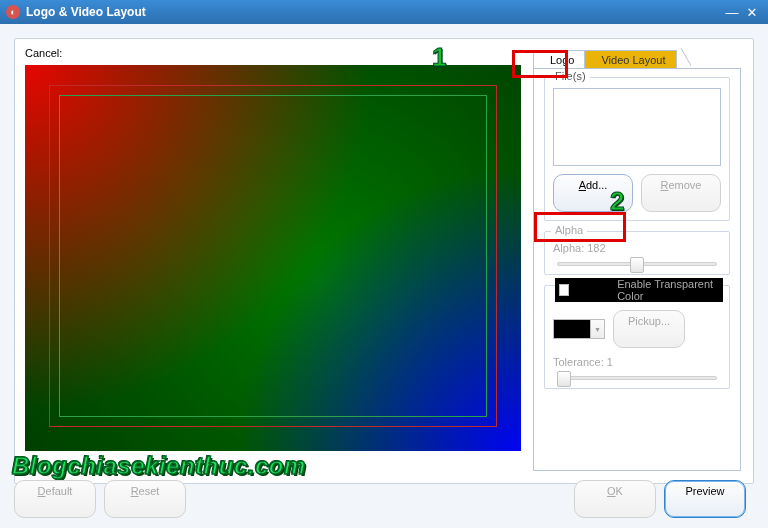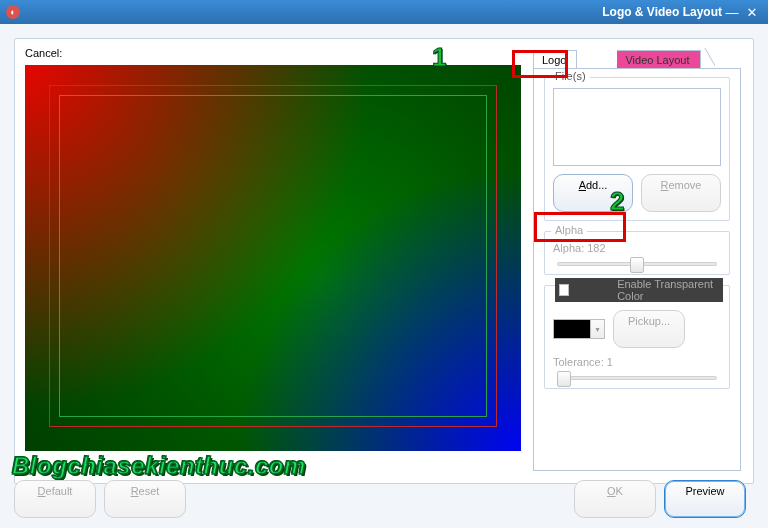--- a/index.html
+++ b/index.html
@@ -2,44 +2,44 @@
 <html><head>
 <meta charset="utf-8">
 <style>
 * { box-sizing: border-box; margin: 0; padding: 0; font-family: "Segoe UI", Tahoma, sans-serif; font-size: 11px; }
 body { background: #fff; width: 768px; height: 528px; overflow: hidden; position: relative; }
 
 .window { width: 768px; height: 528px; background: #fff; position: relative; }
 
 .titlebar { height: 24px; background: linear-gradient(#3a8cd6, #2c6fb0); display: flex; align-items: center; padding: 0 6px; color: #fff; }
 .titlebar .app-icon { width: 14px; height: 14px; border-radius: 50%; background: #d9534f; margin-right: 6px; display: flex; align-items: center; justify-content: center; font-size: 9px; }
-.titlebar .title { flex: 1; font-weight: 600; font-size: 12px; text-align: right; }
+.titlebar .title { flex: 1; font-weight: 600; font-size: 12px; }
 .titlebar .win-btn { width: 20px; text-align: center; color: #fff; font-size: 13px; cursor: pointer; }
 
 .client { position: absolute; top: 24px; left: 0; right: 0; bottom: 0; background: #f2f6fa; }
 
 .inner-panel { position: absolute; left: 14px; top: 14px; right: 14px; bottom: 44px; background: #fff; border: 1px solid #c8d4e2; border-radius: 2px; }
 
 .preview-label { position: absolute; left: 10px; top: 8px; color: #000; }
 
 .preview-area { position: absolute; left: 10px; top: 26px; width: 496px; height: 386px; }
 .preview-canvas { width: 100%; height: 100%; background:
   radial-gradient(circle at 0% 0%, rgba(255,0,0,0.9) 0%, rgba(255,0,0,0) 55%),
   radial-gradient(circle at 100% 100%, rgba(0,0,255,0.95) 0%, rgba(0,0,255,0) 45%),
   radial-gradient(circle at 60% 55%, rgba(0,120,0,1) 0%, rgba(0,80,0,1) 60%, rgba(0,60,0,1) 100%);
   position: relative; }
 .preview-frame-red { position: absolute; left: 24px; top: 20px; right: 24px; bottom: 24px; border: 1px solid #c02a2a; }
 .preview-frame-green { position: absolute; left: 34px; top: 30px; right: 34px; bottom: 34px; border: 1px solid #2aa24a; }
 
 .overlay-text { position: absolute; left: 12px; bottom: 48px; font-family: "Arial Black", Arial, sans-serif; font-size: 24px; font-weight: 900; font-style: italic; color: #20e060; -webkit-text-stroke: 1.5px #062; text-shadow: 2px 2px 0 #041, -1px -1px 0 #041; letter-spacing: 0.5px; pointer-events: none; }
 
 .tabstrip { position: absolute; left: 518px; top: 8px; display: flex; align-items: flex-end; height: 22px; }
-.tab { padding: 3px 10px 3px 8px; border: 1px solid #b6c5da; border-bottom: none; background: #fff; cursor: pointer; position: relative; }
+.tab { padding: 3px 10px 3px 16px; border: 1px solid #b6c5da; border-bottom: none; background: #fff; cursor: pointer; position: relative; }
 .tab + .tab { border-left: none; }
-.tab.inactive { background: #ec4899; color: #333; margin-left: 40px; }
+.tab.inactive { background: #eab308; color: #333; }
 .tab-diag { width: 14px; height: 21px; border-bottom: 1px solid #b6c5da; position: relative; overflow: hidden; }
 .tab-diag::after { content: ""; position: absolute; left: -8px; top: 0; width: 20px; height: 30px; border-right: 1px solid #b6c5da; transform: skewX(30deg); }
 
 .side-panel { position: absolute; left: 518px; top: 29px; right: 12px; bottom: 12px; border: 1px solid #b6c5da; background: #fff; padding: 8px 10px 24px 10px; }
 
 .group { border: 1px solid #cfd8e6; border-radius: 2px; padding: 10px 8px 8px 8px; margin-bottom: 10px; position: relative; }
 .group-title { position: absolute; top: -8px; left: 6px; background: #fff; padding: 0 4px; color: #555; }
 .group.disabled .group-title, .group.disabled label, .group.disabled .val, .group.disabled .chk-label { color: #a8a8a8; }
 
 .files-list { width: 100%; height: 78px; border: 1px solid #b6c5da; background: #fff; margin-bottom: 8px; }
@@ -120,21 +120,21 @@
           <div class="group-title">Alpha</div>
           <div class="val">Alpha: 182</div>
           <div class="slider-wrap">
             <div class="slider-track">
               <div class="slider-thumb" style="left:50%"></div>
             </div>
           </div>
         </div>
 
         <div class="group disabled">
-          <div class="chk-row" style="margin-top:-18px; background:#404040; width:fit-content; padding:0 4px; position:relative; left:2px;gap:48px;">
+          <div class="chk-row" style="margin-top:-18px; background:#000000; width:fit-content; padding:0 4px; position:relative; left:2px;gap:48px;">
             <div class="chk"></div>
             <span class="chk-label">Enable Transparent Color</span>
           </div>
           <div class="color-row">
             <div class="color-swatch">
               <div class="dd">▾</div>
             </div>
             <div class="btn small disabled">Pickup...</div>
           </div>
           <div class="val">Tolerance: 1</div>

